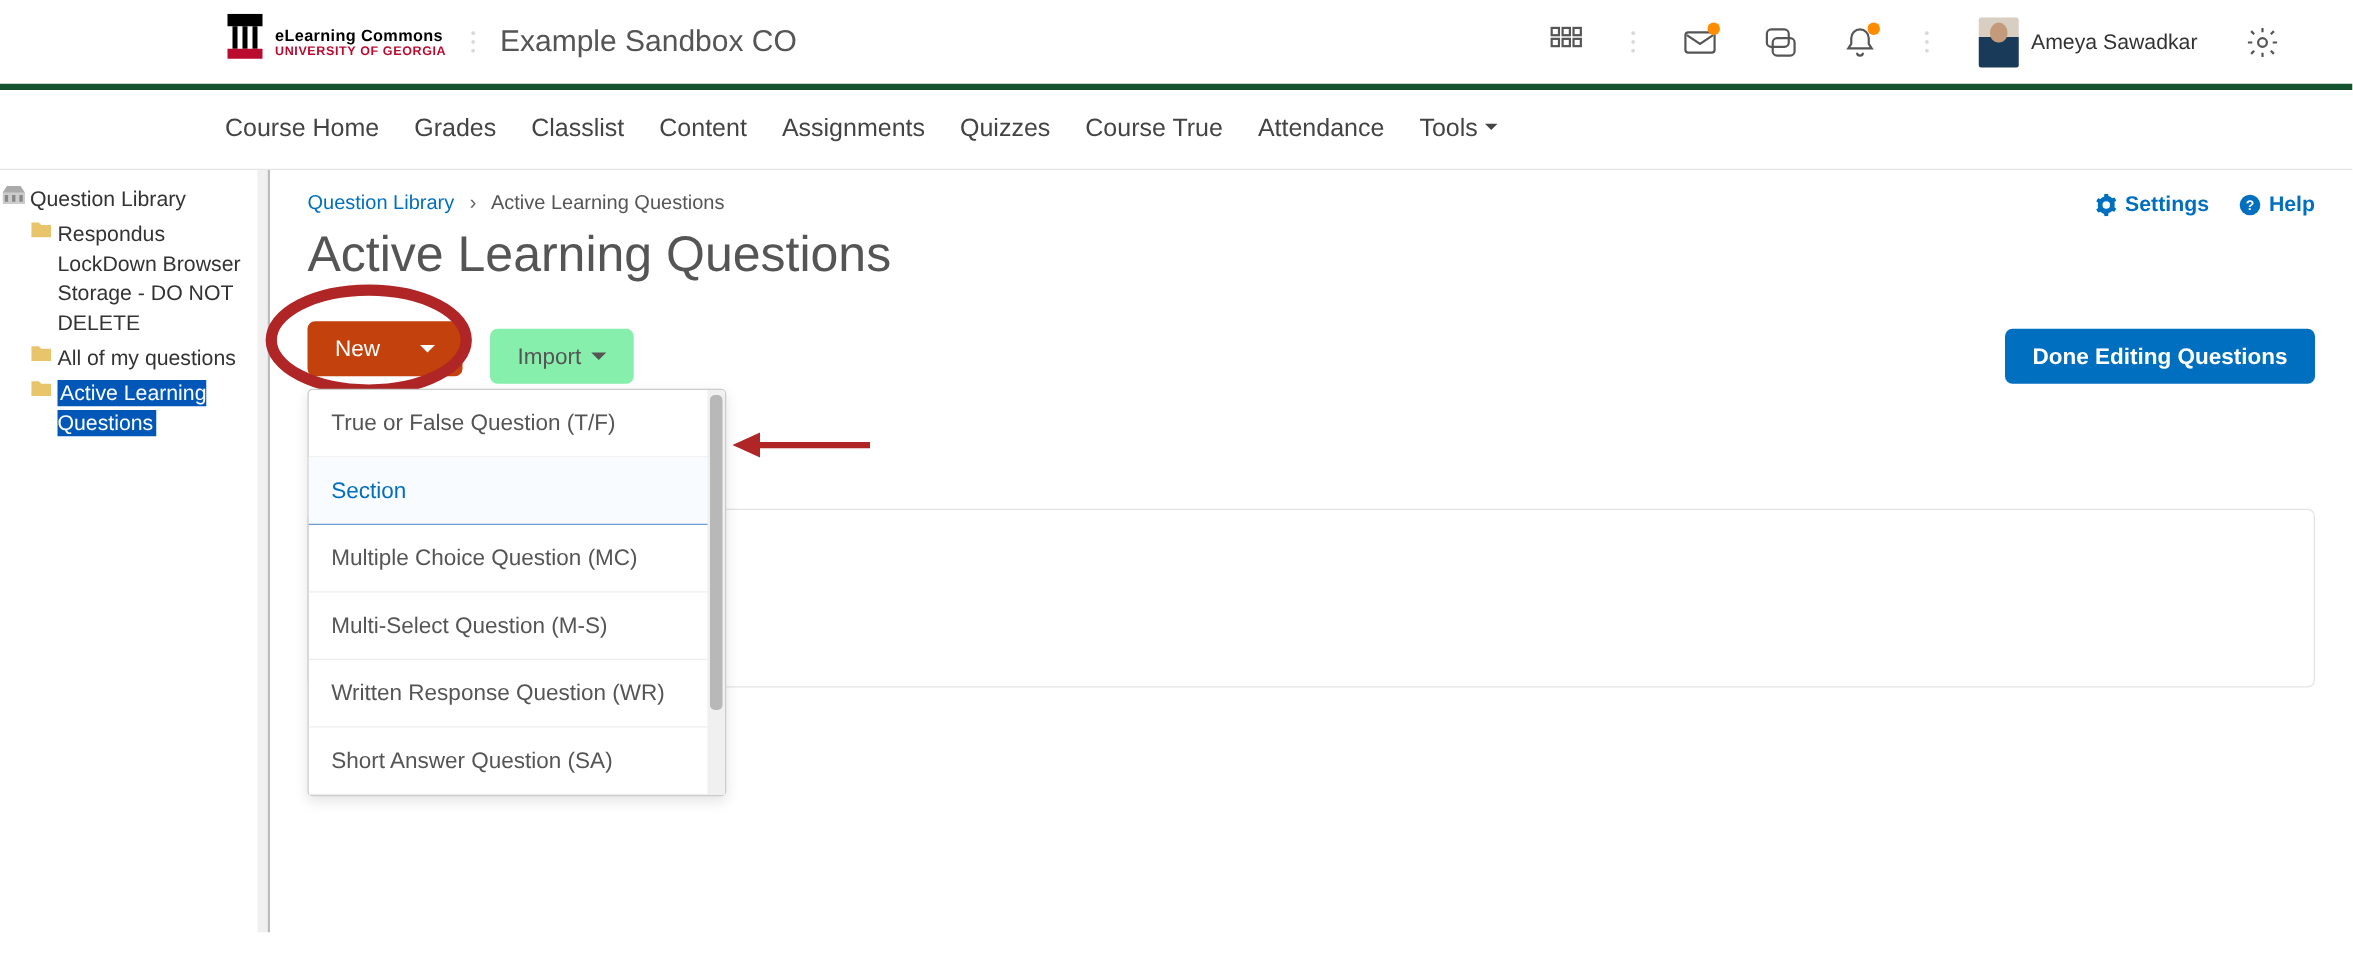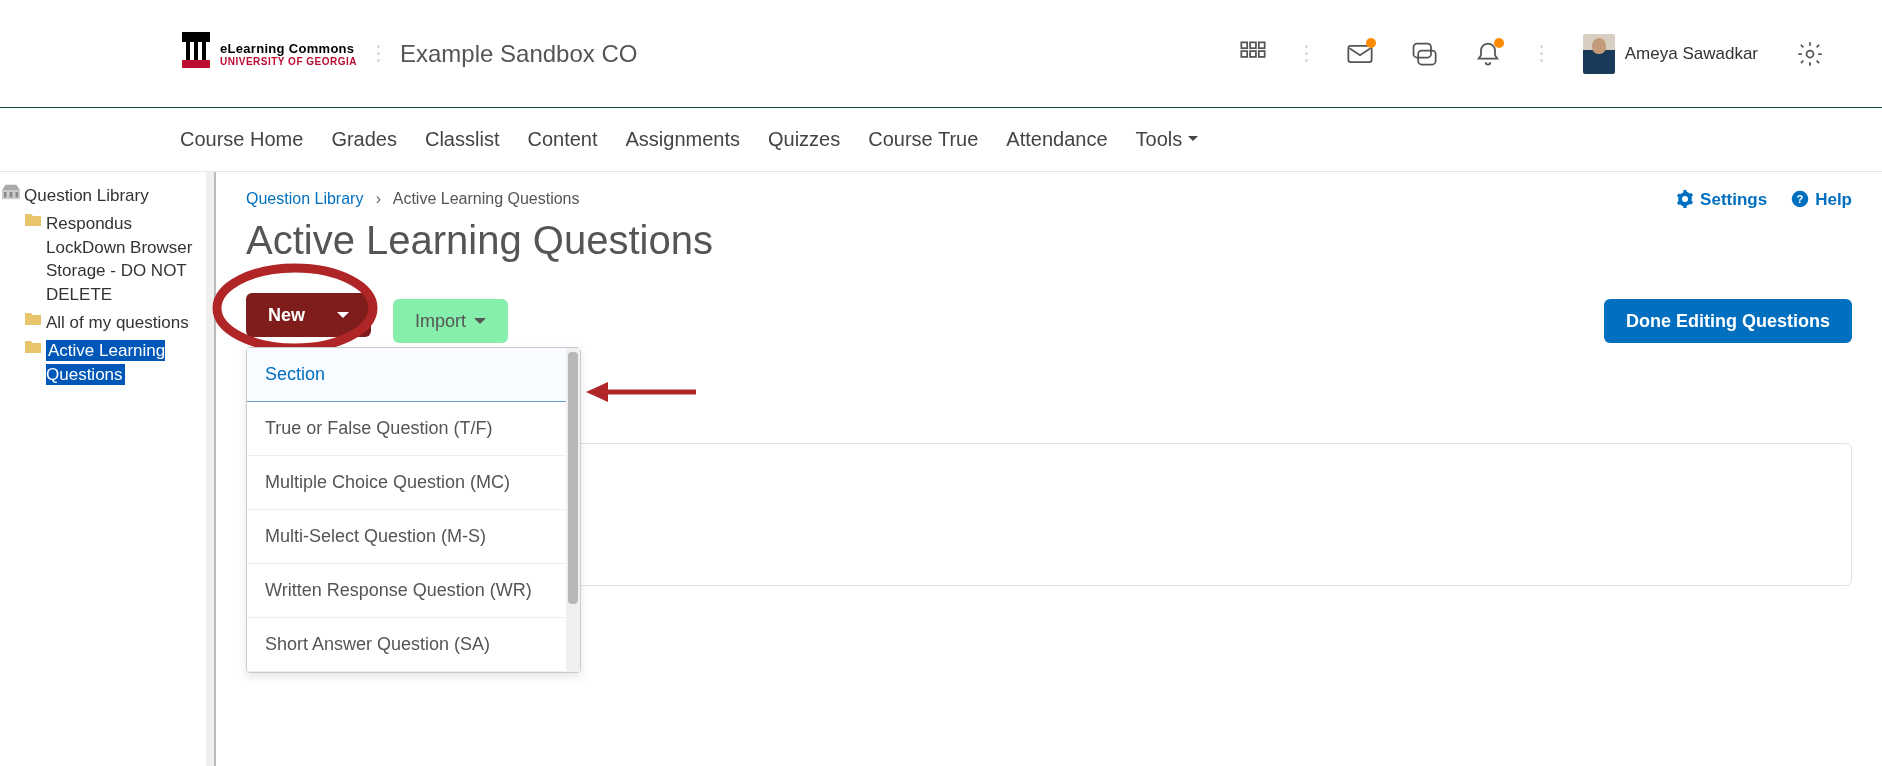--- a/index.html
+++ b/index.html
@@ -1,19 +1,19 @@
 <!DOCTYPE html>
 <html><head>
 <meta charset="utf-8">
 <style>
   * { box-sizing: border-box; margin: 0; padding: 0; }
   body { font-family: "Segoe UI", Arial, sans-serif; color: #333; background: #fff; width: 1882px; }
   
   
-  .topbar { display: flex; align-items: center; height: 108px; padding: 0 40px 0 0; border-bottom: 1px solid #14532d; }
+  .topbar { display: flex; align-items: center; height: 72px; padding: 0 40px 0 0; border-bottom: 5px solid #14532d; }
   .logo-block { display: flex; align-items: center; margin-left: 180px; }
   .uga-logo { width: 32px; }
   .uga-text { margin-left: 8px; }
   .uga-text .line1 { font-size: 13px; color: #000; font-weight: 700; letter-spacing: 0.3px; }
   .uga-text .line2 { font-size: 10px; color: #ba0c2f; letter-spacing: 0.5px; font-weight: 700; }
   .vdots { display: flex; flex-direction: column; gap: 4px; margin: 0 20px; opacity: 0.25; }
   .vdots span { width: 3px; height: 3px; background: #666; border-radius: 50%; }
   .course-title { font-size: 24px; color: #555; font-weight: 400; }
   .topbar-spacer { flex: 1; }
   .icon-btn { position: relative; width: 40px; height: 40px; display: flex; align-items: center; justify-content: center; cursor: pointer; margin: 0 12px; }
@@ -41,27 +41,27 @@
   .tree-children { margin-left: 22px; }
   .highlight { background: #0057b8; color: #fff; display: inline; padding: 1px 2px; }
   
   
   .main { flex: 1; padding: 18px 30px 0 30px; position: relative; }
   .breadcrumb { font-size: 16px; }
   .breadcrumb .crumb-link { color: #006fbf; cursor: pointer; }
   .breadcrumb .sep { color: #666; margin: 0 8px; }
   .breadcrumb .crumb-current { color: #555; }
   .page-actions { position: absolute; right: 30px; top: 18px; display: flex; gap: 24px; align-items: center; }
-  .link-w-icon { display: flex; align-items: flex-start; gap: 6px; color: #006fbf; font-size: 17px; cursor: pointer; font-weight: 600; }
+  .link-w-icon { display: flex; align-items: center; gap: 6px; color: #006fbf; font-size: 17px; cursor: pointer; font-weight: 600; }
   .link-w-icon svg { width: 18px; height: 18px; fill: #006fbf; }
   .page-title { font-size: 40px; color: #555; margin-top: 10px; font-weight: 400; }
   
   .action-row { display: flex; align-items: center; margin-top: 24px; gap: 22px; position: relative; }
   .btn { display: inline-flex; align-items: center; gap: 8px; height: 44px; padding: 0 22px; border-radius: 6px; font-size: 18px; cursor: pointer; border: none; }
-  .btn-primary { background: #7f1d1d; color: #fff; font-weight: 700; gap: 32px; }
+  .btn-primary { background: #c2410c; color: #fff; font-weight: 400; gap: 32px; }
   .btn-light { background: #86efac; color: #555; margin-top: 12px; }
   .btn .chev { display: inline-block; border: 6px solid transparent; border-top-color: currentColor; margin-top: 6px; }
   .btn-done { background: #006fbf; color: #fff; font-weight: 600; margin-left: auto; }
   .btn-done-wrapper { margin-left: auto; margin-top: 12px; }
   
   
   .anno-circle { position: absolute; left: -36px; top: -26px; width: 170px; height: 94px; pointer-events: none; }
   .anno-circle svg { width: 100%; height: 100%; }
   
   
@@ -257,22 +257,22 @@
         <span>Import</span>
         <span class="chev"></span>
       </button>
       <div class="btn-done-wrapper">
         <button class="btn btn-done">Done Editing Questions</button>
       </div>
 
       <div class="dropdown-menu">
         <div class="scroll-track"></div>
         <div class="scroll"></div>
+        <div class="menu-item">True or False Question (T/F)</div>
         <div class="menu-item section">Section</div>
-        <div class="menu-item">True or False Question (T/F)</div>
         <div class="menu-item">Multiple Choice Question (MC)</div>
         <div class="menu-item">Multi-Select Question (M-S)</div>
         <div class="menu-item">Written Response Question (WR)</div>
         <div class="menu-item">Short Answer Question (SA)</div>
       </div>
 
       <div class="anno-arrow">
         <svg viewBox="0 0 110 30">
           <line x1="110" y1="15" x2="18" y2="15" stroke="#b02626" stroke-width="5"></line>
           <polygon points="0,15 22,5 22,25" fill="#b02626"></polygon>

